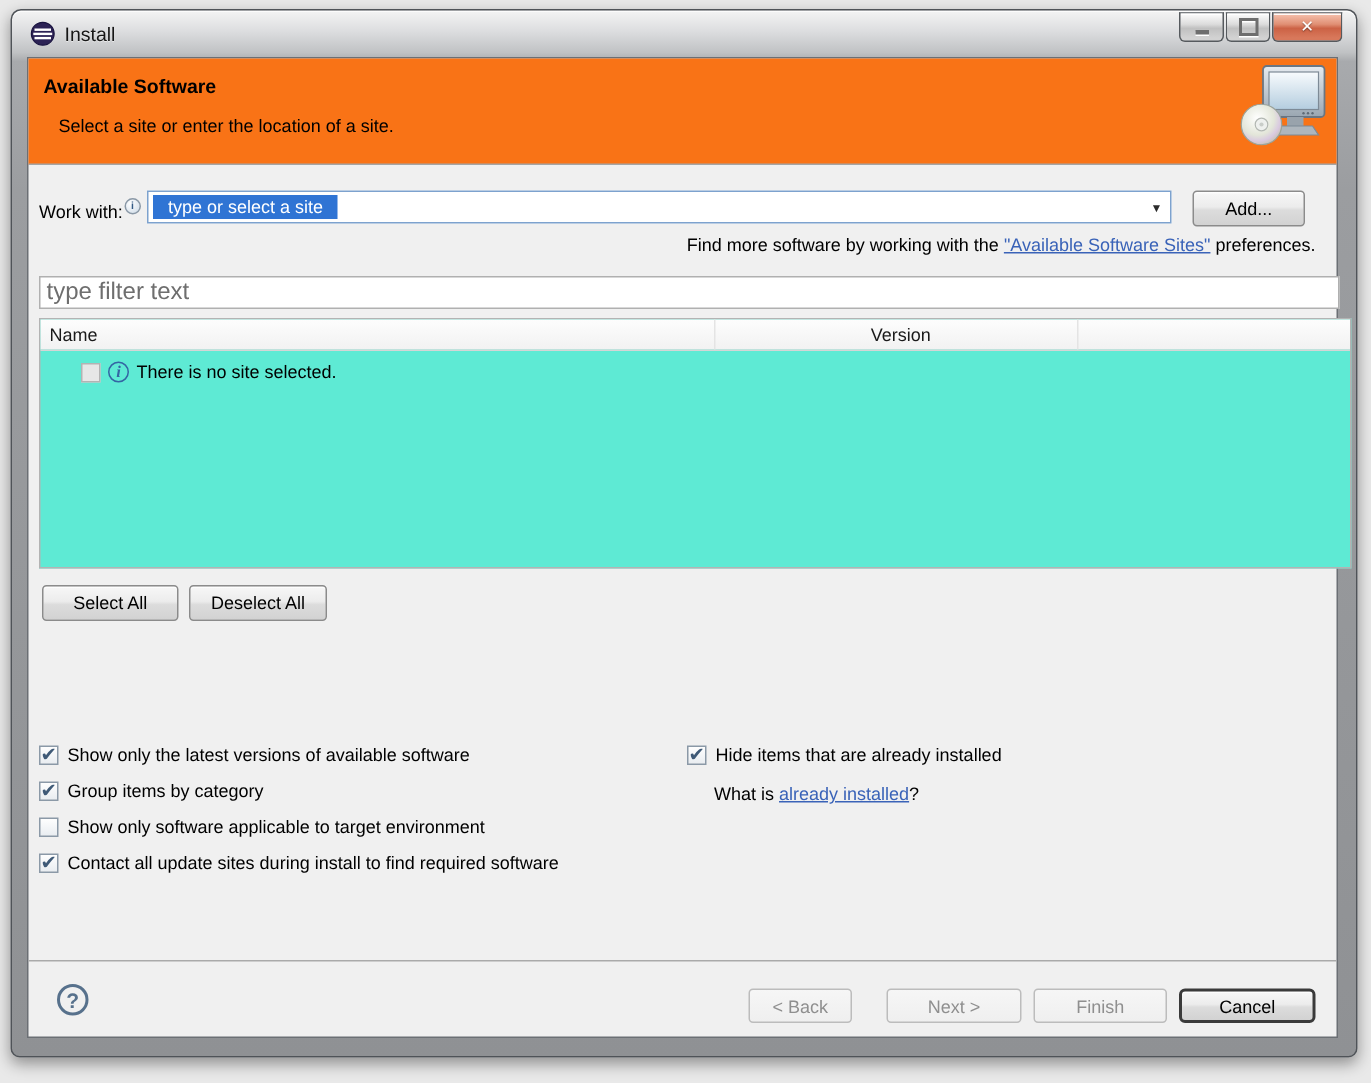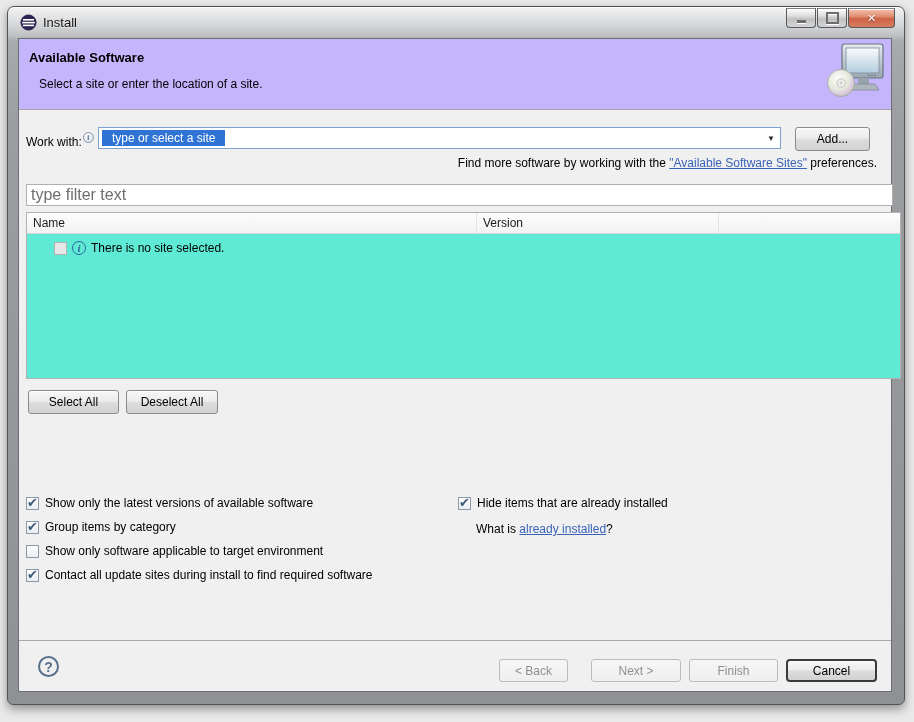--- a/index.html
+++ b/index.html
@@ -31,21 +31,21 @@
     width:45px;
     background:linear-gradient(180deg,#f6c2af,#e08f74 40%,#cc6245 55%,#d8785b 90%);
   }
   .glyph-min{width:9px;height:3px;background:#6e6e6e;box-shadow:0 1px 0 #fff;margin-top:7px;}
   .glyph-max{width:9px;height:8px;border:2px solid #6e6e6e;box-shadow:0 1px 0 #fff,inset 0 1px 0 #fff;}
   .glyph-close{color:#fff;font-size:11px;font-weight:bold;text-shadow:0 1px 1px rgba(0,0,0,.45);line-height:16px;}
   .content{
     position:absolute;left:10px;top:31px;width:874px;height:654px;
     background:#f0f0f0;border:1px solid #6b6f74;box-sizing:border-box;position:absolute;
   }
-  .hdr{position:absolute;left:0;top:0;right:0;height:70px;background:#c4b5fd;border-bottom:1px solid #a5a5a5;}
+  .hdr{position:absolute;left:0;top:0;right:0;height:70px;background:#f97316;border-bottom:1px solid #a5a5a5;}
   .hdr-title{position:absolute;left:10px;top:11px;font-weight:bold;font-size:13px;}
   .hdr-sub{position:absolute;left:20px;top:38px;}
   .hdr-icon{position:absolute;right:6px;top:3px;width:60px;height:60px;}
   .work-label{position:absolute;left:7px;top:93px;}
   .bubble{
     display:inline-block;width:9px;height:9px;border-radius:50%;
     border:1px solid #8a98a6;background:radial-gradient(circle at 35% 30%,#ffffff,#ccd9e6);
     vertical-align:6px;margin-left:1px;font-size:7px;color:#335a85;text-align:center;line-height:9px;font-weight:bold;
   }
   .combo{
@@ -73,21 +73,21 @@
     border:1px solid #b0b0b0;background:#fff;color:#6e6e6e;font-size:16px;
     font-family:"Liberation Sans","DejaVu Sans",sans-serif;padding:0 4px;box-sizing:content-box;
   }
   .table{
     position:absolute;left:7px;top:173px;width:875px;height:167px;
     background:#5eead4;border:1px solid #b3b3b3;box-sizing:border-box;
   }
   .thead{display:flex;height:20px;background:linear-gradient(180deg,#fdfdfd,#f2f2f2);border-bottom:1px solid #d5d5d5;}
   .th{padding:3px 0 0 6px;border-right:1px solid #e4e4e4;box-sizing:border-box;color:#1a1a1a;}
   .th.name{width:450px;}
-  .th.version{width:242px;}
+  .th.version{width:242px;text-align:center;}
   .th.rest{flex:1;border-right:none;}
   .trow{display:flex;align-items:center;margin:7px 0 0 27px;gap:5px;}
   .cb{
     width:13px;height:13px;display:inline-block;box-sizing:border-box;
     border:1px solid #8b99a7;background:linear-gradient(180deg,#fefefe,#e9edf1);
     position:relative;flex:none;
   }
   .cb.checked::after{
     content:"✔";position:absolute;left:0px;top:-3px;font-size:13px;color:#3f5a77;font-weight:bold;
   }

